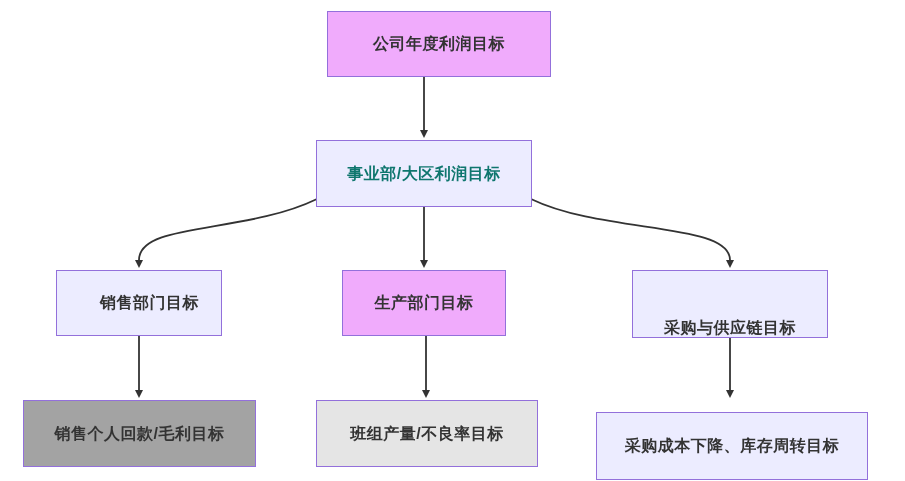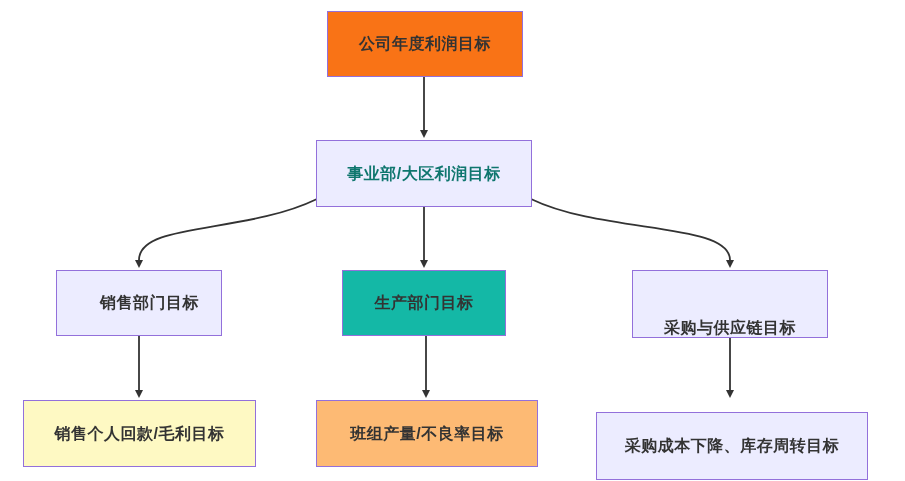--- a/index.html
+++ b/index.html
@@ -51,38 +51,38 @@
         <path d="M424,77 L424,130" fill="none" stroke="#333333" stroke-width="1.8" marker-end="url(#arrowhead)"></path>
         <path d="M317,199 C245,234 139,222 139,260" fill="none" stroke="#333333" stroke-width="1.8" marker-end="url(#arrowhead)"></path>
         <path d="M424,207 L424,260" fill="none" stroke="#333333" stroke-width="1.8" marker-end="url(#arrowhead)"></path>
         <path d="M531,199 C603,234 730,222 730,260" fill="none" stroke="#333333" stroke-width="1.8" marker-end="url(#arrowhead)"></path>
         <path d="M139,336 L139,390" fill="none" stroke="#333333" stroke-width="1.8" marker-end="url(#arrowhead)"></path>
         <path d="M426,336 L426,390" fill="none" stroke="#333333" stroke-width="1.8" marker-end="url(#arrowhead)"></path>
         <path d="M730,338 L730,390" fill="none" stroke="#333333" stroke-width="1.8" marker-end="url(#arrowhead)"></path>
       </g>
   </svg>
   <div id="nodes">
-      <div class="node" style="left: 327px; top: 11px; width: 196px; height: 66px; background: #f97316; border: 1px solid rgb(147, 112, 219); color: rgb(51, 51, 51);">
+      <div class="node" style="left: 327px; top: 11px; width: 224px; height: 66px; background: #f0abfc; border: 1px solid rgb(147, 112, 219); color: rgb(51, 51, 51);">
         <span>公司年度利润目标</span>
       </div>
       <div class="node" style="left: 316px; top: 140px; width: 216px; height: 67px; background: rgb(236, 236, 255); border: 1px solid rgb(147, 112, 219); color: #0f766e;">
         <span>事业部/大区利润目标</span>
       </div>
       <div class="node" style="left: 56px; top: 270px; width: 166px; height: 66px; background: rgb(236, 236, 255); border: 1px solid rgb(147, 112, 219); color: rgb(51, 51, 51); padding-left: 21px;">
         <span>销售部门目标</span>
       </div>
-      <div class="node" style="left: 342px; top: 270px; width: 164px; height: 66px; background: #14b8a6; border: 1px solid rgb(147, 112, 219); color: rgb(51, 51, 51);">
+      <div class="node" style="left: 342px; top: 270px; width: 164px; height: 66px; background: #f0abfc; border: 1px solid rgb(147, 112, 219); color: rgb(51, 51, 51);">
         <span>生产部门目标</span>
       </div>
       <div class="node" style="left: 632px; top: 270px; width: 196px; height: 68px; background: rgb(236, 236, 255); border: 1px solid rgb(147, 112, 219); color: rgb(51, 51, 51); align-items: flex-end;">
         <span>采购与供应链目标</span>
       </div>
-      <div class="node" style="left: 23px; top: 400px; width: 233px; height: 67px; background: #fef9c3; border: 1px solid rgb(147, 112, 219); color: rgb(51, 51, 51);">
+      <div class="node" style="left: 23px; top: 400px; width: 233px; height: 67px; background: #a3a3a3; border: 1px solid rgb(147, 112, 219); color: rgb(51, 51, 51);">
         <span>销售个人回款/毛利目标</span>
       </div>
-      <div class="node" style="left: 316px; top: 400px; width: 222px; height: 67px; background: #fdba74; border: 1px solid rgb(147, 112, 219); color: rgb(51, 51, 51); align-items: center;">
+      <div class="node" style="left: 316px; top: 400px; width: 222px; height: 67px; background: #e5e5e5; border: 1px solid rgb(147, 112, 219); color: rgb(51, 51, 51); align-items: center;">
         <span>班组产量/不良率目标</span>
       </div>
       <div class="node" style="left: 596px; top: 412px; width: 272px; height: 68px; background: rgb(236, 236, 255); border: 1px solid rgb(147, 112, 219); color: rgb(51, 51, 51);">
         <span>采购成本下降、库存周转目标</span>
       </div>
     </div>
 </div>
 
 </body></html>

